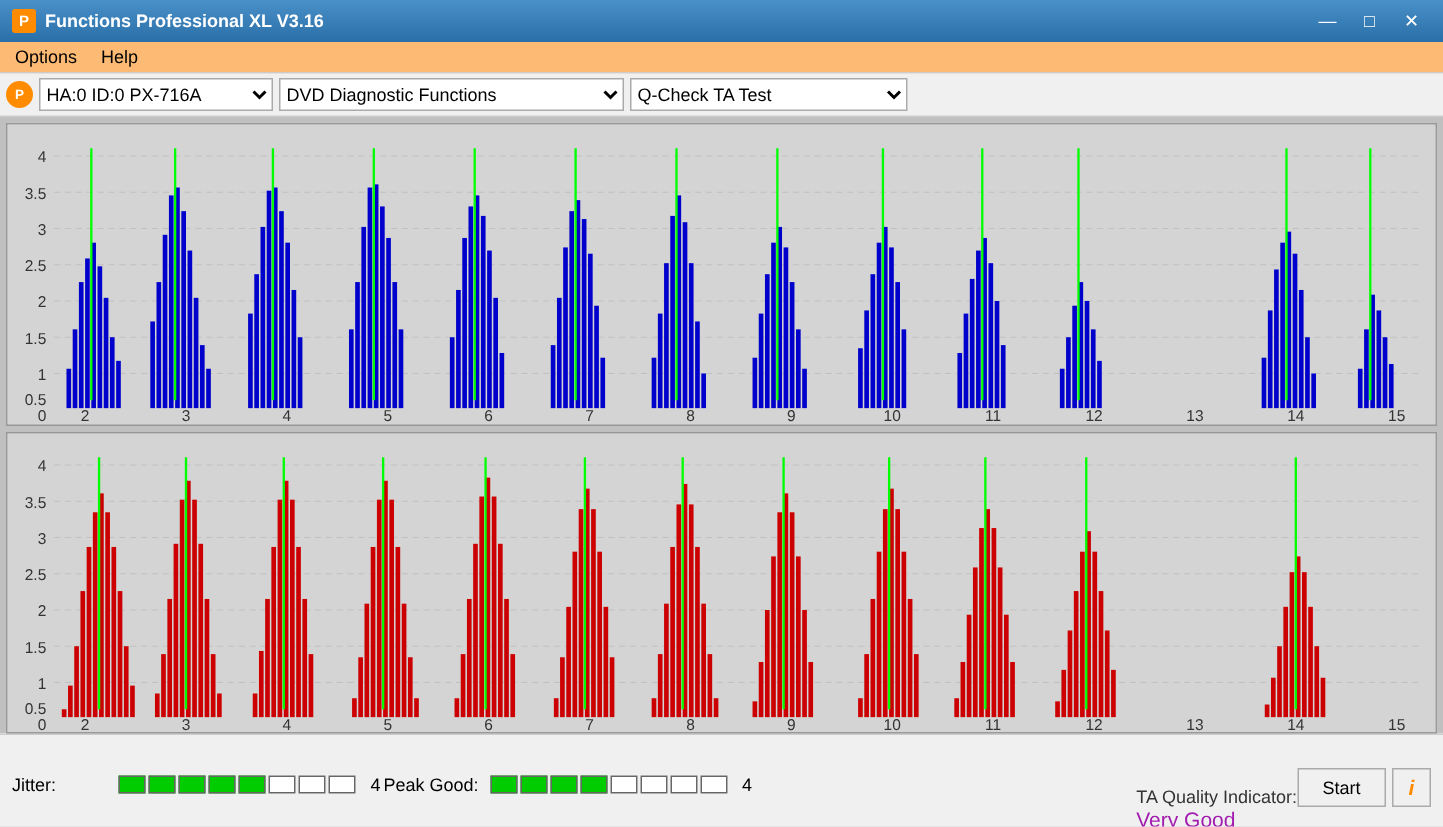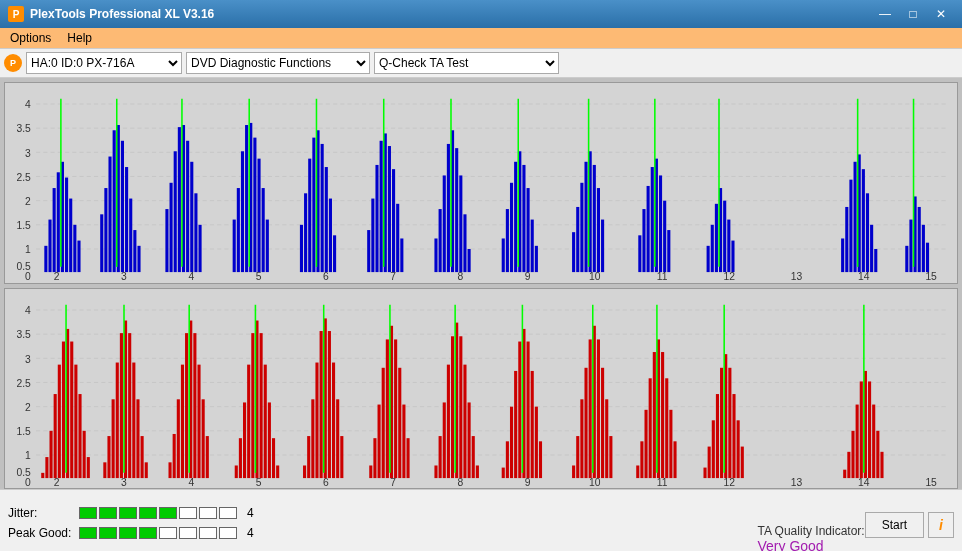--- a/index.html
+++ b/index.html
@@ -80,21 +80,21 @@
       height: 32px;
     }
     .drive-select, .func-select, .test-select {
       height: 22px;
       font-size: 12px;
       border: 1px solid #aaa;
       background: white;
       cursor: pointer;
     }
     .drive-select { width: 156px; }
-    .func-select { width: 184px; }
+    .func-select { width: 230px; }
     .test-select { width: 185px; }
     .toolbar-icon {
       width: 18px;
       height: 18px;
       background: #ff8c00;
       border-radius: 50%;
       display: flex;
       align-items: center;
       justify-content: center;
       font-size: 9px;
@@ -163,41 +163,41 @@
     .bottom-controls {
       display: flex;
       align-items: center;
       background: #f0f0f0;
       padding: 6px 8px;
       border-top: 1px solid #ccc;
       gap: 0;
     }
     .metrics-area {
       display: flex;
-      flex-direction: column;
+      flex-direction: row;
       gap: 2px;
       flex: 1;
     }
     .right-buttons {
       display: flex;
       flex-direction: row;
       gap: 4px;
       margin-left: auto;
       align-items: flex-end;
     }
   </style>
 </head>
 <body>
 
 <div style="display:flex;flex-direction:column;height:551px;width:962px;">
 
   <div class="title-bar">
     <div class="title-bar-left">
       <div class="title-icon">P</div>
-      <span class="title-text">PlexTools Professional XL V3.16</span>
+      <span class="title-text">Functions Professional XL V3.16</span>
     </div>
     <div class="title-controls">
       <button class="title-btn">—</button>
       <button class="title-btn">□</button>
       <button class="title-btn close">✕</button>
     </div>
   </div>
 
   <div class="menu-bar">
     <span class="menu-item">Options</span>

